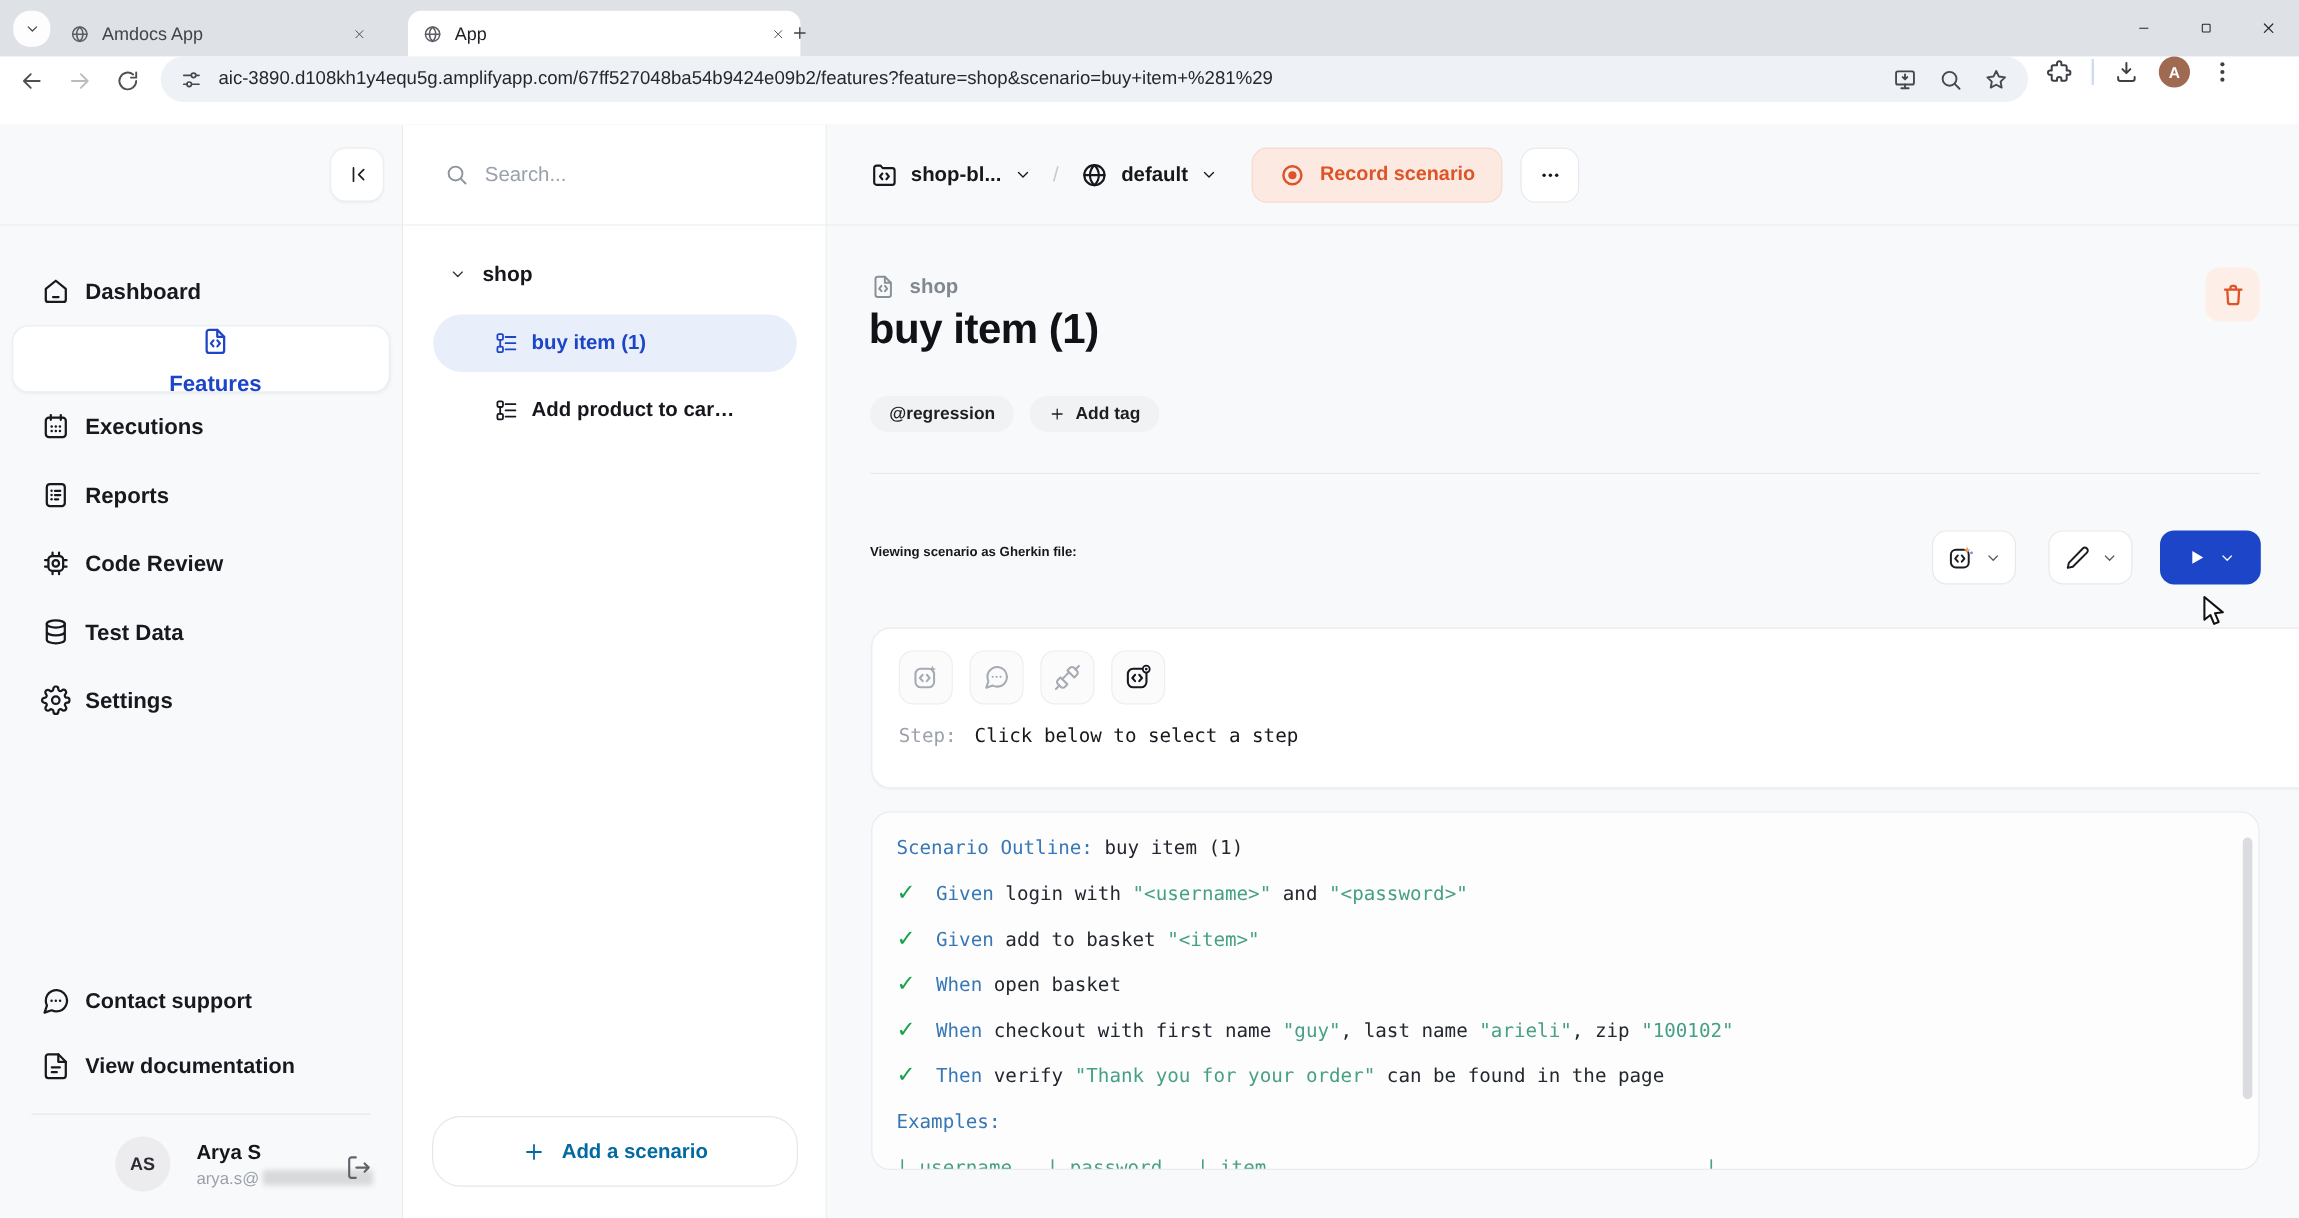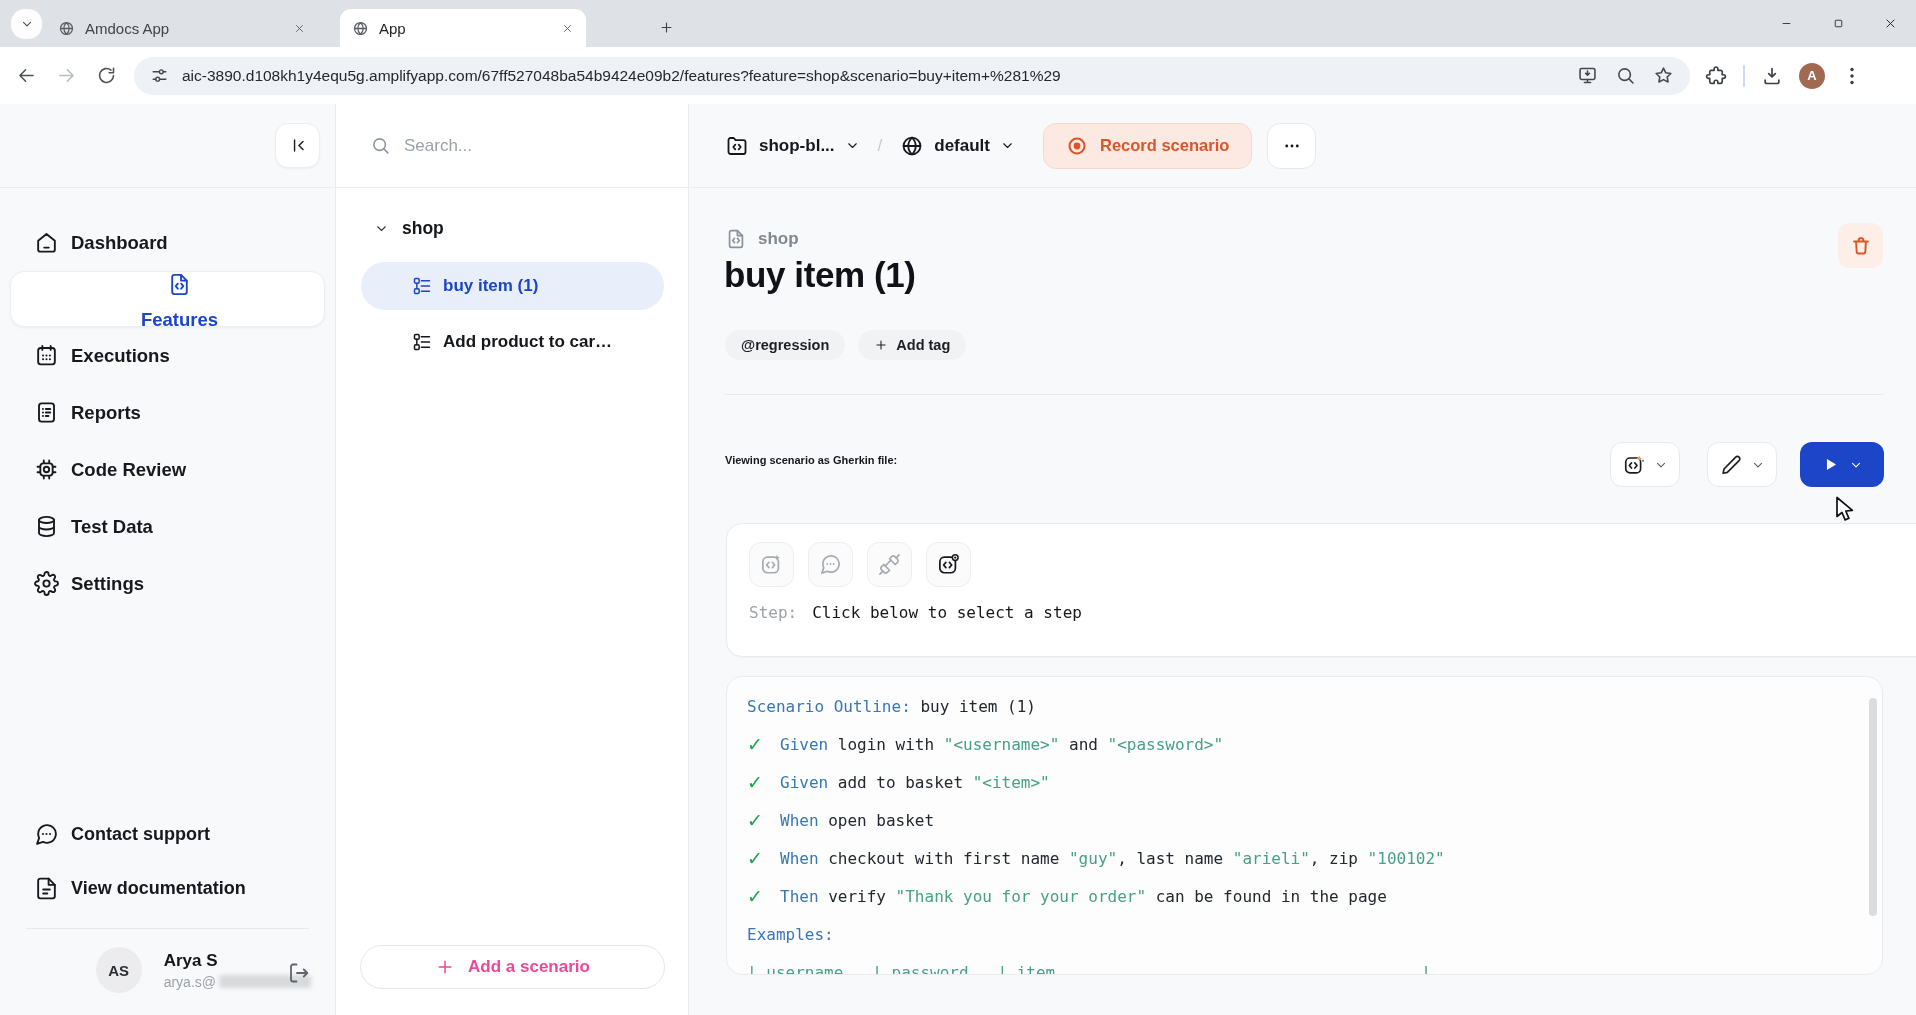--- a/index.html
+++ b/index.html
@@ -21,21 +21,21 @@
   .tab .tclose { width:18px; height:18px; border-radius:9px; display:grid; place-items:center; color:#4a4e54; margin-left:8px; flex:none; }
   .tab .tclose svg { width:11px; height:11px; }
   .tab.active { background:#fff; border-radius:11px 11px 0 0; height:38px; color:#1d1f23; }
   .newtab { position:absolute; left:652px; top:13px; width:28px; height:28px; display:grid; place-items:center; color:#3f4247; }
   .newtab svg { width:15px; height:15px; }
   .win-controls { position:absolute; right:0; top:0; height:47px; display:flex; }
   .wbtn { width:52px; height:47px; display:grid; place-items:center; color:#222529; }
   .wbtn svg { width:13px; height:13px; }
 
   .toolbar { position:absolute; top:47px; left:0; right:0; height:57px; background:#fff;
-             display:flex; align-items:center; padding:0 6px; }
+             display:flex; align-items:flex-start; padding:0 6px; }
   .nav-btn { width:40px; height:40px; display:grid; place-items:center; color:#4d5156; }
   .nav-btn svg { width:21px; height:21px; }
   .nav-btn.disabled { color:#b9bcc1; }
   .omnibox { margin-left:8px; width:1556px; height:38px; border-radius:19px; background:#eef1f6;
              display:flex; align-items:center; padding:0 16px; }
   .omnibox .oico { color:#45494e; flex:none; }
   .omnibox .oico svg { width:19px; height:19px; }
   .url { margin-left:13px; flex:1; font-size:15.5px; color:#26282c; white-space:nowrap; overflow:hidden; }
   .omni-right { display:flex; align-items:center; gap:17px; margin-left:12px; }
   .omni-right .oico svg { width:21px; height:21px; }
@@ -82,23 +82,23 @@
   .tree-head .sico { color:#8d939c; } .tree-head .sico svg { width:21px; height:21px; }
   .search-ph { font-size:17px; color:#9aa1ab; }
   .group-row { margin-top:27px; height:26px; display:flex; align-items:center; gap:13px; padding-left:38px;
                font-size:17.5px; font-weight:700; color:#15171c; }
   .group-row .gico { color:#33363b; } .group-row .gico svg { width:15px; height:15px; }
   .titems { margin-top:21px; }
   .titem { height:48px; margin:0 24px 8px 25px; display:flex; align-items:center; gap:11px; padding-left:51px;
            border-radius:24px; font-size:17px; font-weight:600; color:#15171c; cursor:pointer; }
   .titem .tico2 { width:20px; height:20px; } .titem .tico2 svg { width:20px; height:20px; }
   .titem.selected { background:#e9eefb; color:#1c45c8; }
-  .add-scn { position:absolute; left:24px; right:23px; bottom:26px; height:44px; border-radius:24px;
+  .add-scn { position:absolute; left:24px; right:23px; bottom:26px; height:59px; border-radius:24px;
              background:#fff; border:1px solid #e5e7ea; display:flex; align-items:center; justify-content:center;
-             gap:13px; font-size:17px; font-weight:700; color:#ec4899; }
+             gap:13px; font-size:17px; font-weight:700; color:#0369a1; }
   .add-scn .pico svg { width:20px; height:20px; }
 
   
   .main { flex:1; background:#f8f9fa; position:relative; }
   .main-head { height:84px; border-bottom:1px solid #e9ebee; display:flex; align-items:center; padding-left:36px; }
   .sel-btn { display:flex; align-items:center; gap:10px; font-size:17px; font-weight:600; color:#16181d; cursor:pointer; }
   .sel-btn .hico svg { width:24px; height:24px; }
   .sel-btn .chev svg { width:15px; height:15px; }
   .slash { color:#c6cad0; margin:0 18px; font-size:17px; }
   .record-btn { margin-left:28px; height:46px; padding:0 22px; border-radius:13px; background:#fceae2;
@@ -178,21 +178,21 @@
           </span>
           <span class="ttl">Amdocs App</span>
           <span class="tclose">
             <span>
               <svg viewBox="0 0 24 24" fill="none" stroke="currentColor" stroke-width="1.8" stroke-linecap="round" stroke-linejoin="round">
                 <path d="M5.5 5.5l13 13M18.5 5.5l-13 13"></path>
               </svg>
             </span>
           </span>
         </div>
-        <div class="tab active" style="left: 340px; width: 246px; align-items: center;">
+        <div class="tab active" style="left: 340px; width: 327px; align-items: center;">
           <span class="tico">
             <svg viewBox="0 0 24 24" fill="none" stroke="currentColor" stroke-width="1.8" stroke-linecap="round" stroke-linejoin="round">
               <circle cx="12" cy="12" r="8.4"></circle>
               <path d="M3.6 12h16.8M12 3.6c2.4 2.3 3.7 5.2 3.7 8.4s-1.3 6.1-3.7 8.4C9.6 18.1 8.3 15.2 8.3 12s1.3-6.1 3.7-8.4z"></path>
             </svg>
           </span>
           <span class="ttl">App</span>
           <span class="tclose">
             <span>
               <svg viewBox="0 0 24 24" fill="none" stroke="currentColor" stroke-width="1.8" stroke-linecap="round" stroke-linejoin="round">

